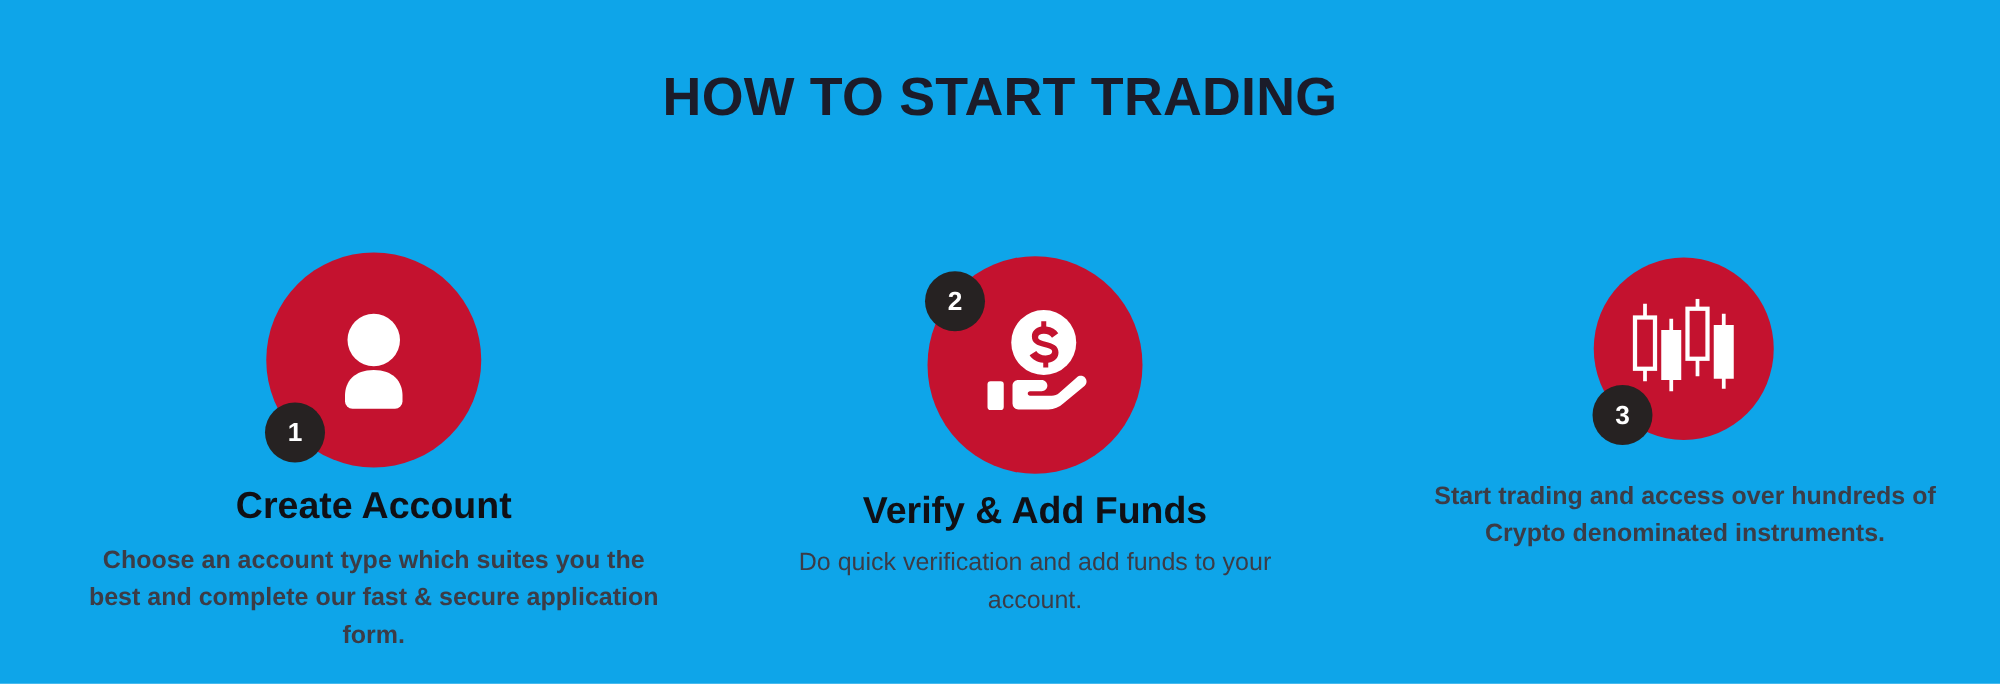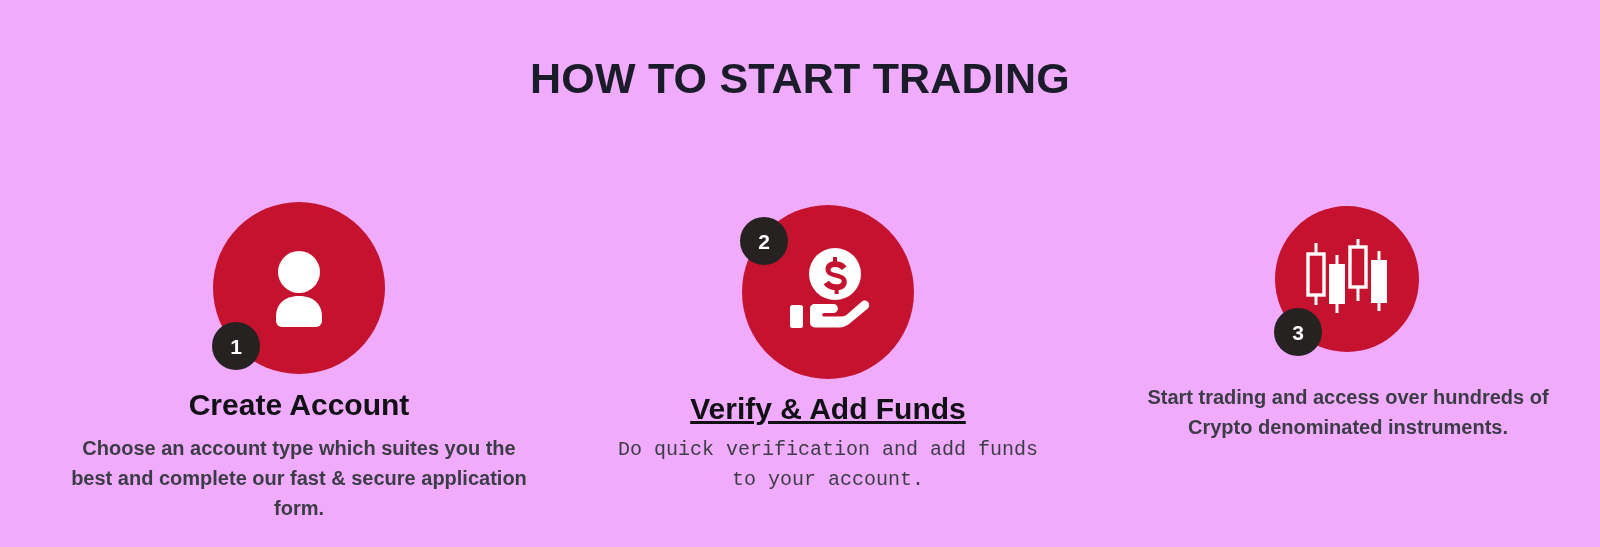--- a/index.html
+++ b/index.html
@@ -12,21 +12,21 @@
     height: 547px;
     font-family: "Liberation Sans", sans-serif;
     -webkit-font-smoothing: antialiased;
     overflow: hidden;
   }
 
   .page {
     position: relative;
     width: 1600px;
     height: 547px;
-    background: #f0abfc;
+    background: #0ea5e9;
   }
 
   
   .section-title {
     position: absolute;
     top: 52px;
     left: 0;
     width: 1600px;
     text-align: center;
     font-size: 43px;
@@ -104,33 +104,33 @@
   
   .step-heading {
     text-align: center;
     font-size: 30px;
     line-height: 36px;
     font-weight: 700;
     color: #101015;
     white-space: nowrap;
   }
   .step-1 .step-heading { margin-top: 11px; }
-  .step-2 .step-heading { margin-top: 11px; text-decoration: underline; }
+  .step-2 .step-heading { margin-top: 11px; }
   .step-3 .step-heading { margin-top: 12px; }
 
   .step-desc {
     margin: 0 auto;
     text-align: center;
     font-size: 20px;
     line-height: 30px;
     font-weight: 400;
     color: #3c3c46;
   }
   .step-1 .step-desc { width: 460px; margin-top: 10px; font-weight: bold; }
-  .step-2 .step-desc { width: 440px; margin-top: 8px; font-family: Liberation Mono, monospace; }
+  .step-2 .step-desc { width: 440px; margin-top: 8px; }
   .step-3 .step-desc { width: 420px; margin-top: 26px; font-weight: bold; }
 </style>
 </head>
 <body>
 
 <div class="page">
 
   <div class="section-title">HOW TO START TRADING</div>
 
   <div class="steps">

